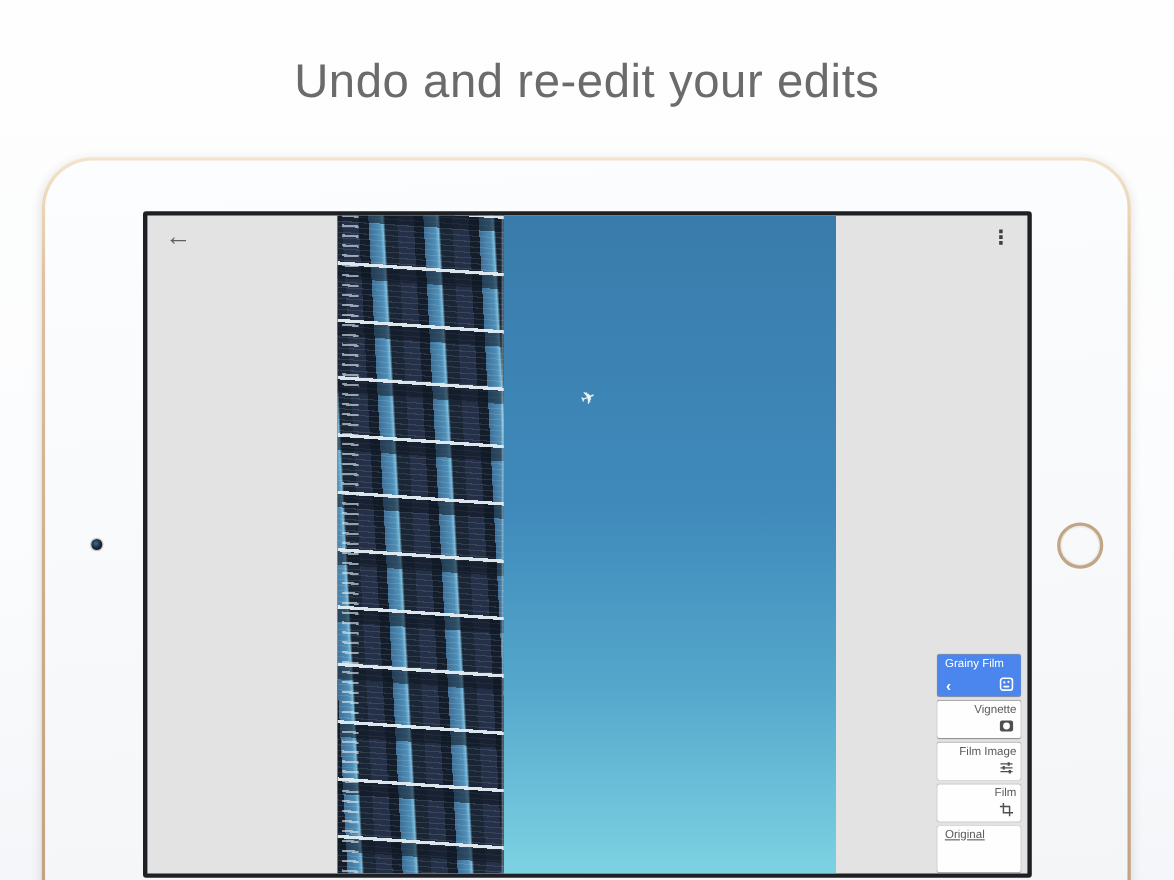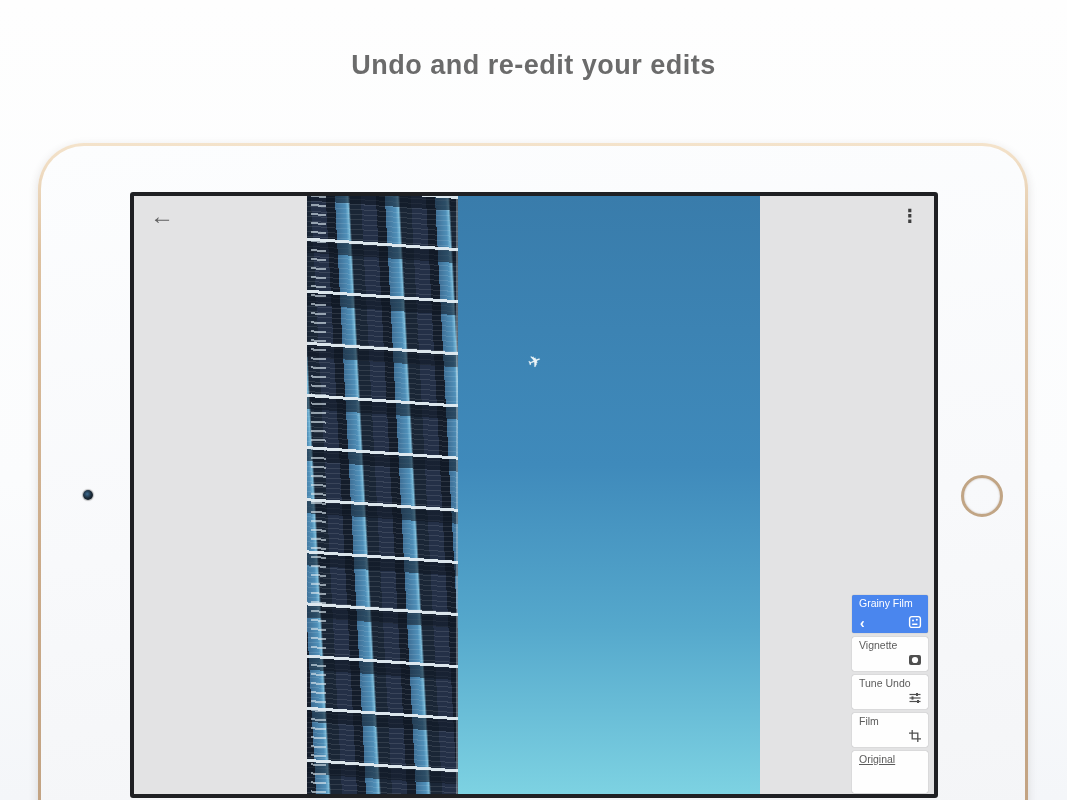--- a/index.html
+++ b/index.html
@@ -6,21 +6,21 @@
   html,body { width:1067px; height:800px; overflow:hidden; }
   body {
     position:relative;
     background:linear-gradient(180deg,#fefefe 0%,#fbfcfd 60%,#f4f6f9 100%);
     font-family:"Liberation Sans","DejaVu Sans",sans-serif;
   }
 
   
   .headline {
     position:absolute; top:50px; left:0; width:100%;
-    text-align:center; font-size:27px; font-weight:700;
+    text-align:center; font-size:43px; font-weight:400;
     color:#6b6b6b; letter-spacing:.5px;
   }
 
   
   .ipad {
     position:absolute; left:38px; top:143px; width:990px; height:760px;
     border-radius:46px;
     background:linear-gradient(180deg,#f4e3cb 0%,#ddc1a0 15%,#cbab8a 55%,#bfa080 100%);
     box-shadow:0 3px 10px rgba(60,50,40,.15);
   }
@@ -111,21 +111,21 @@
     box-shadow:0 0 1px rgba(0,0,0,.4);
     cursor:pointer;
   }
   .card .label { font-size:10.5px; padding:2px 4px 0 7px; white-space:nowrap; }
   .card .corner-icon { position:absolute; right:6px; bottom:4px; width:14px; height:14px; }
   .card.selected { background:#4a86ee; color:#ffffff; height:38px; }
   .card.selected .chevron {
     position:absolute; left:8px; bottom:3px;
     font-size:14px; font-weight:bold; line-height:14px;
   }
-  .h-vignette, .h-tune, .h-crop { height:34px; }
+  .h-vignette, .h-tune, .h-crop { height:34px;text-align:right; }
   .h-original { height:42px;text-decoration:underline; }
   svg { display:block; }
 </style>
 </head>
 <body>
 
 <div class="headline">Undo and re-edit your edits</div>
 
 <div class="ipad">
   <div class="ipad-face"></div>
@@ -168,21 +168,21 @@
           <div class="label">Vignette</div>
           <div class="corner-icon">
             <svg width="14" height="14" viewBox="0 0 14 14">
               <rect x="1" y="2" width="12" height="10" rx="2" fill="#4f4f4f"></rect>
               <circle cx="7" cy="7" r="3.1" fill="#ffffff"></circle>
             </svg>
           </div>
         </div>
 
         <div class="card h-tune">
-          <div class="label">Tune Undo</div>
+          <div class="label">Film Image</div>
           <div class="corner-icon">
             <svg width="14" height="14" viewBox="0 0 14 14">
               <g stroke="#4f4f4f" stroke-width="1.2">
                 <line x1="1.5" y1="3.5" x2="12.5" y2="3.5"></line>
                 <line x1="1.5" y1="7" x2="12.5" y2="7"></line>
                 <line x1="1.5" y1="10.5" x2="12.5" y2="10.5"></line>
               </g>
               <g stroke="#4f4f4f" stroke-width="2">
                 <line x1="9" y1="1.9" x2="9" y2="5.1"></line>
                 <line x1="4.5" y1="5.4" x2="4.5" y2="8.6"></line>

